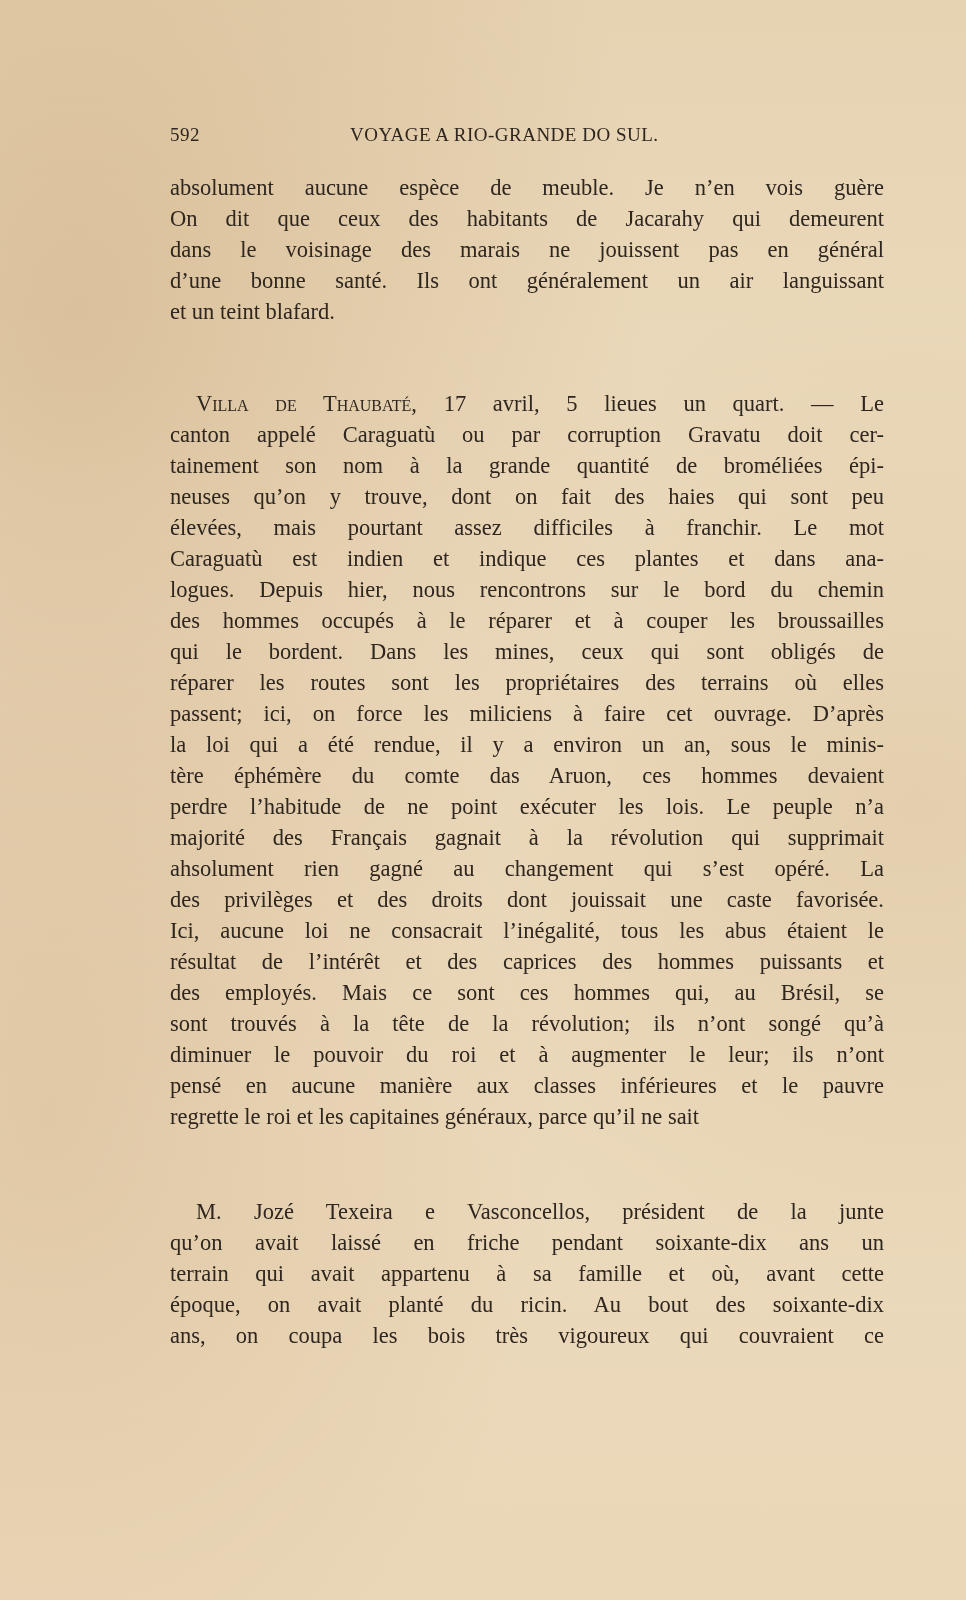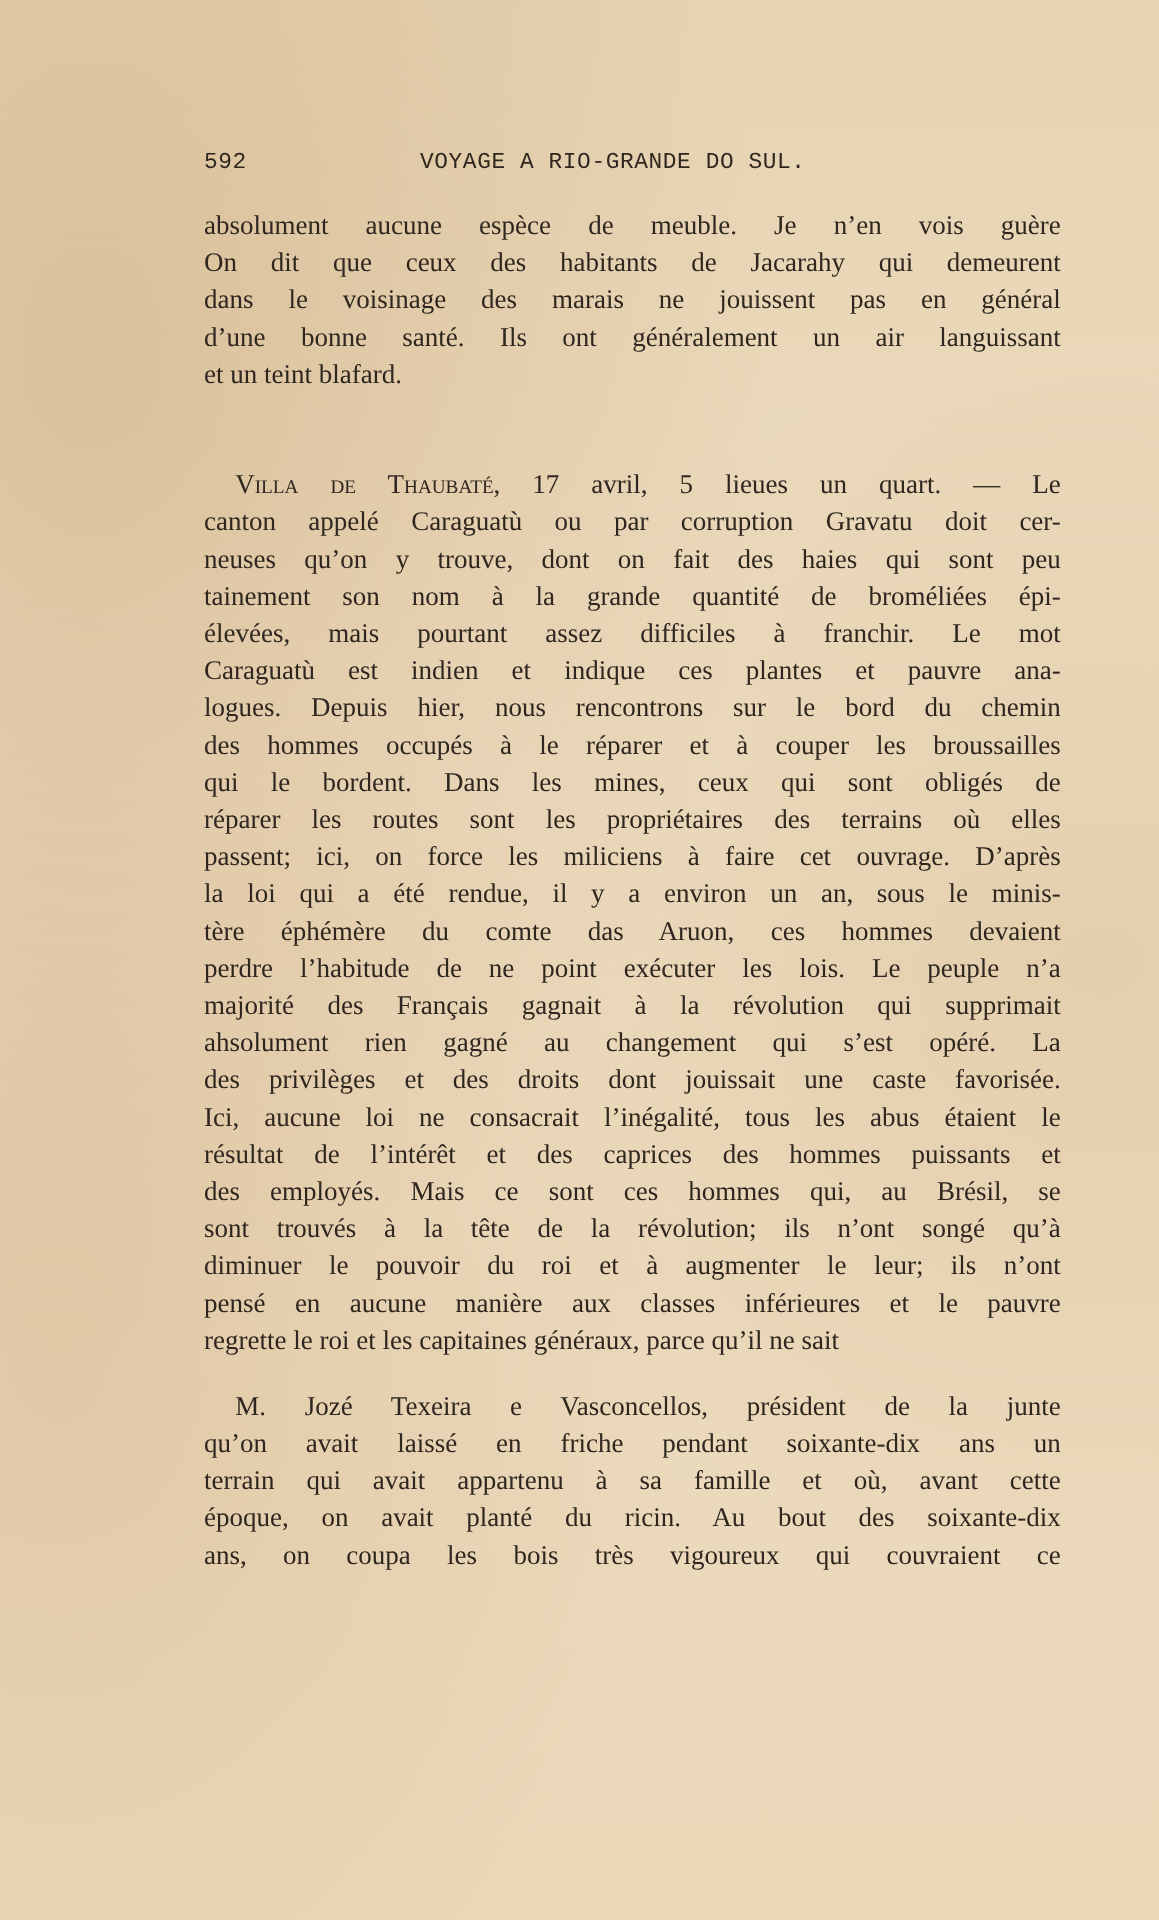--- a/index.html
+++ b/index.html
@@ -13,38 +13,38 @@
       linear-gradient(180deg, #e6d3b2 0%, #eddcc0 40%, #ead7b8 100%);
     position: relative;
   }
   .page {
     position: absolute; left: 170px; top: 0; width: 714px;
     font-family: "Liberation Serif", "DejaVu Serif", serif;
     color: #2e261f;
   }
   .running-head {
     position: absolute; top: 124px; left: 0; width: 714px; height: 28px;
-    font-size: 19px; letter-spacing: 0.5px; font-family: Liberation Mono, monospace;
+    font-size: 19px; letter-spacing: 0.5px;
   }
   .page-number { position: absolute; left: 0; top: 0; }
   .running-title { position: absolute; left: 180px; top: 0; }
   .body-text {
     position: absolute; left: 0; width: 714px; margin: 0;
     font-size: 22.5px; line-height: 31px;
   }
   .line {
     display: block; height: 31px; white-space: nowrap;
     text-align: justify; text-align-last: justify;
   }
   .line.last { text-align-last: left; }
   .line.indent { padding-left: 26px; }
   .smallcaps { font-variant: small-caps; }
   #p1 { top: 172px; }
   #p2 { top: 388px; }
-  #p3 { top: 1156px; }
+  #p3 { top: 1196px; }
 </style>
 </head>
 <body>
 
 <div class="page">
   <div class="running-head">
     <span class="page-number">592</span>
     <span class="running-title">VOYAGE A RIO-GRANDE DO SUL.</span>
   </div>
 
@@ -52,24 +52,24 @@
     <span class="line">absolument aucune espèce de meuble. Je n’en vois guère</span>
     <span class="line">On dit que ceux des habitants de Jacarahy qui demeurent</span>
     <span class="line">dans le voisinage des marais ne jouissent pas en général</span>
     <span class="line">d’une bonne santé. Ils ont généralement un air languissant</span>
     <span class="line last">et un teint blafard.</span>
   </div>
 
   <div class="body-text" id="p2">
     <span class="line indent"><span class="smallcaps">Villa de Thaubaté,</span><span> 17 avril, 5 lieues un quart. — Le</span></span>
     <span class="line">canton appelé Caraguatù ou par corruption Gravatu doit cer-</span>
+    <span class="line">tainement son nom à la grande quantité de broméliées épi-</span>
     <span class="line">neuses qu’on y trouve, dont on fait des haies qui sont peu</span>
-    <span class="line">tainement son nom à la grande quantité de broméliées épi-</span>
     <span class="line">élevées, mais pourtant assez difficiles à franchir. Le mot</span>
-    <span class="line">Caraguatù est indien et indique ces plantes et pauvre ana-</span>
+    <span class="line">Caraguatù est indien et indique ces plantes et dans ana-</span>
     <span class="line">logues. Depuis hier, nous rencontrons sur le bord du chemin</span>
     <span class="line">des hommes occupés à le réparer et à couper les broussailles</span>
     <span class="line">qui le bordent. Dans les mines, ceux qui sont obligés de</span>
     <span class="line">réparer les routes sont les propriétaires des terrains où elles</span>
     <span class="line">passent; ici, on force les miliciens à faire cet ouvrage. D’après</span>
     <span class="line">la loi qui a été rendue, il y a environ un an, sous le minis-</span>
     <span class="line">tère éphémère du comte das Aruon, ces hommes devaient</span>
     <span class="line">perdre l’habitude de ne point exécuter les lois. Le peuple n’a</span>
     <span class="line">majorité des Français gagnait à la révolution qui supprimait</span>
     <span class="line">ahsolument rien gagné au changement qui s’est opéré. La</span>

